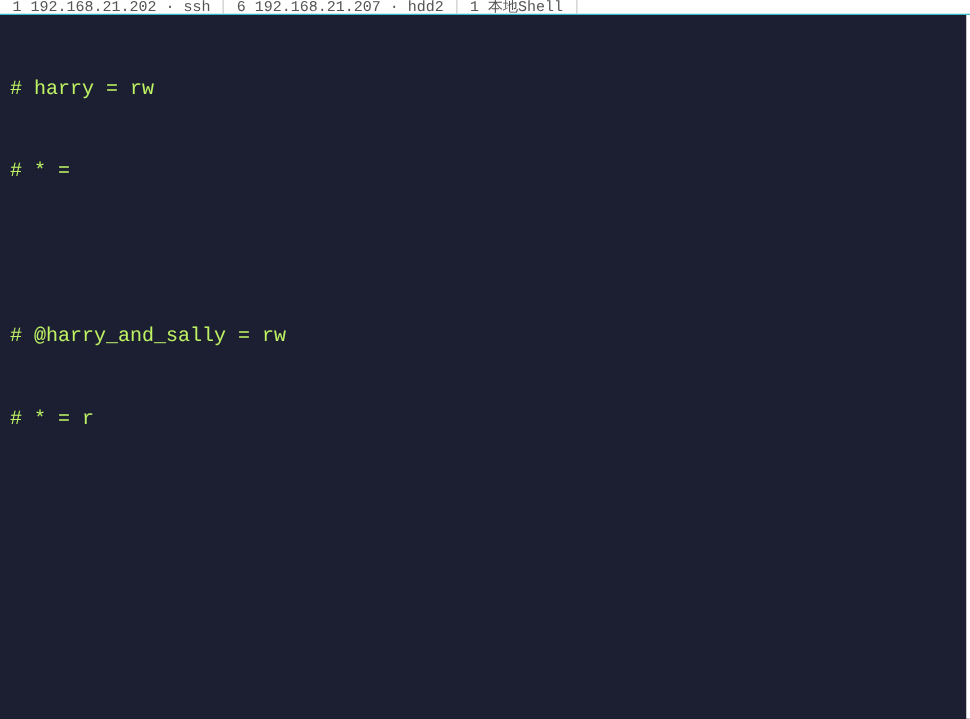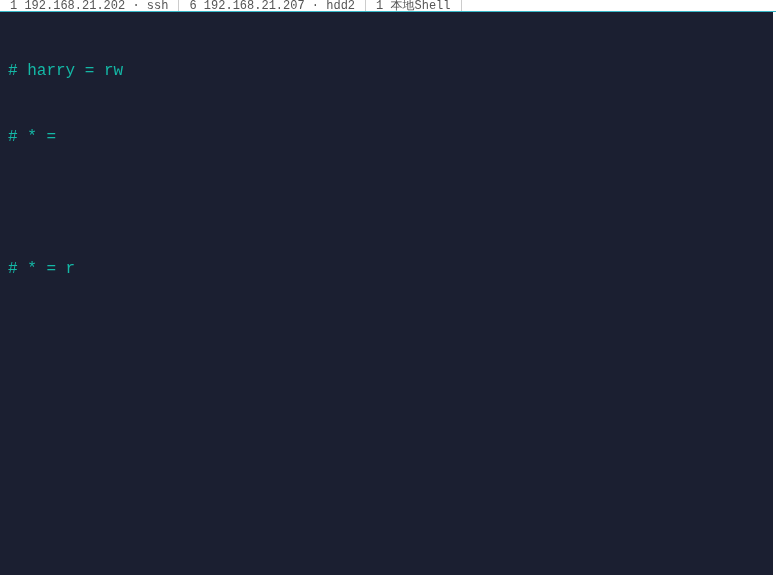--- a/index.html
+++ b/index.html
@@ -33,21 +33,21 @@
     height: 564px;
     padding: 4px 0 0 0;
     line-height: 22px;
     position: relative;
     white-space: pre;
   }
   .line {
     padding-left: 8px;
     height: 22px;
   }
-  .comment-hash { color: #14b8a6; } 
+  .comment-hash { color: #bef264; } 
   .normal { color: #e6e6e6; }
   .right-border {
     position: absolute;
     right: 0;
     top: 0;
     width: 3px;
     height: 100%;
     background: #ffffff;
   }
 </style>
@@ -57,20 +57,21 @@
 <div class="tab-bar">
   <div class="tab">1 192.168.21.202 · ssh</div>
   <div class="tab">6 192.168.21.207 · hdd2</div>
   <div class="tab">1 本地Shell</div>
 </div>
 
 <div class="editor">
   <div class="line"><span class="comment-hash"># harry = rw</span></div>
   <div class="line"><span class="comment-hash"># * =</span></div>
   <div class="line"><span class="normal"></span></div>
+  <div class="line"><span class="comment-hash"># @harry_and_sally = rw</span></div>
   <div class="line"><span class="comment-hash"># * = r</span></div>
   <div class="line"><span class="normal"></span></div>
   
   
   
   
   
   
   
   

